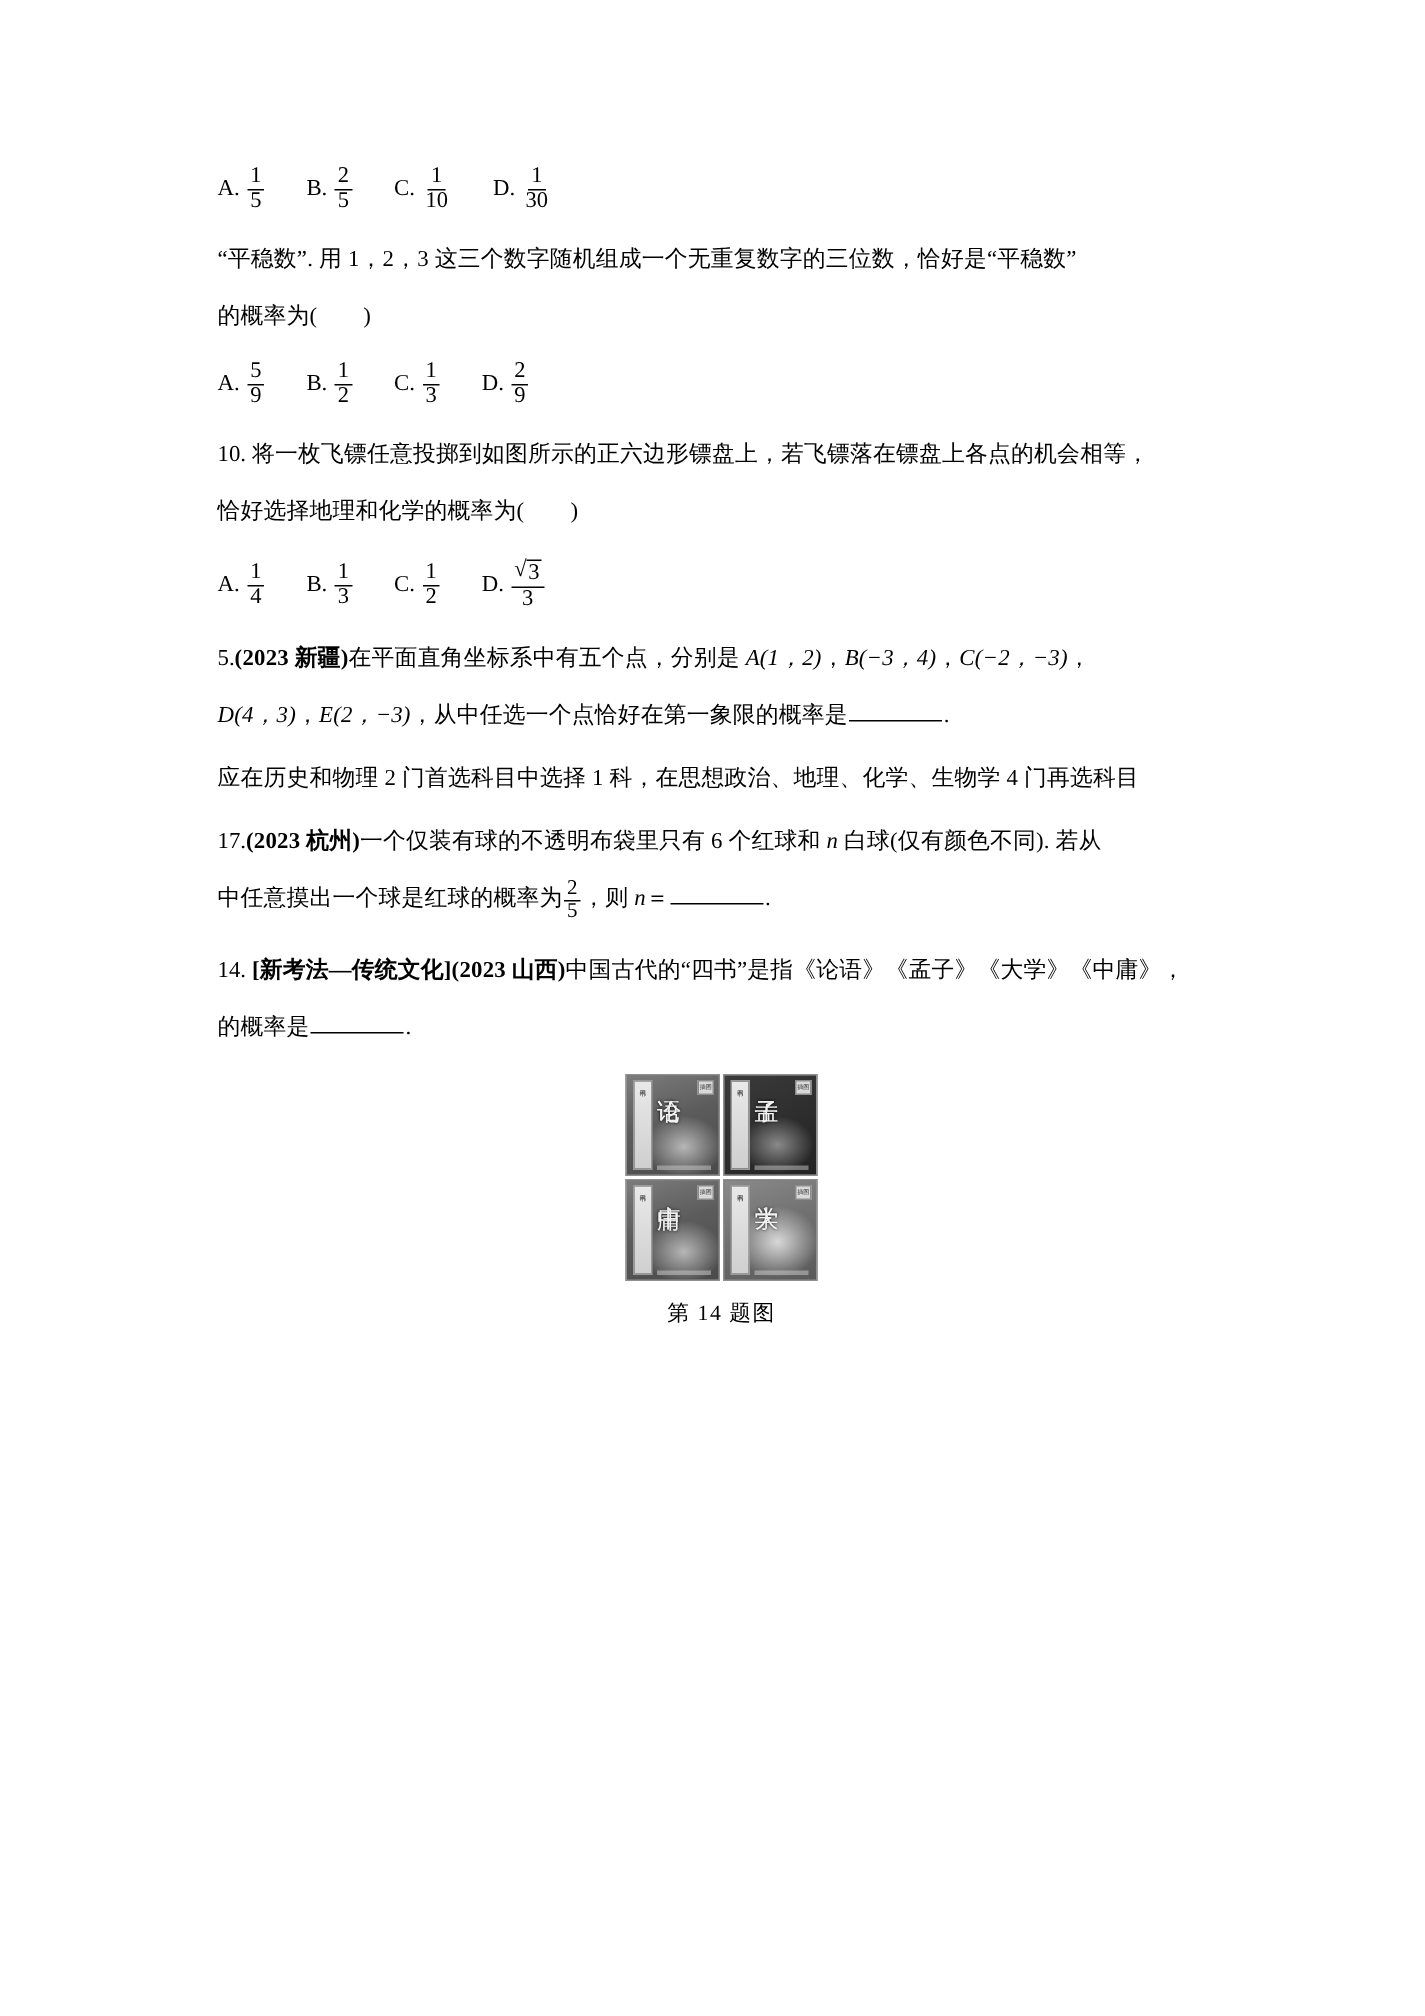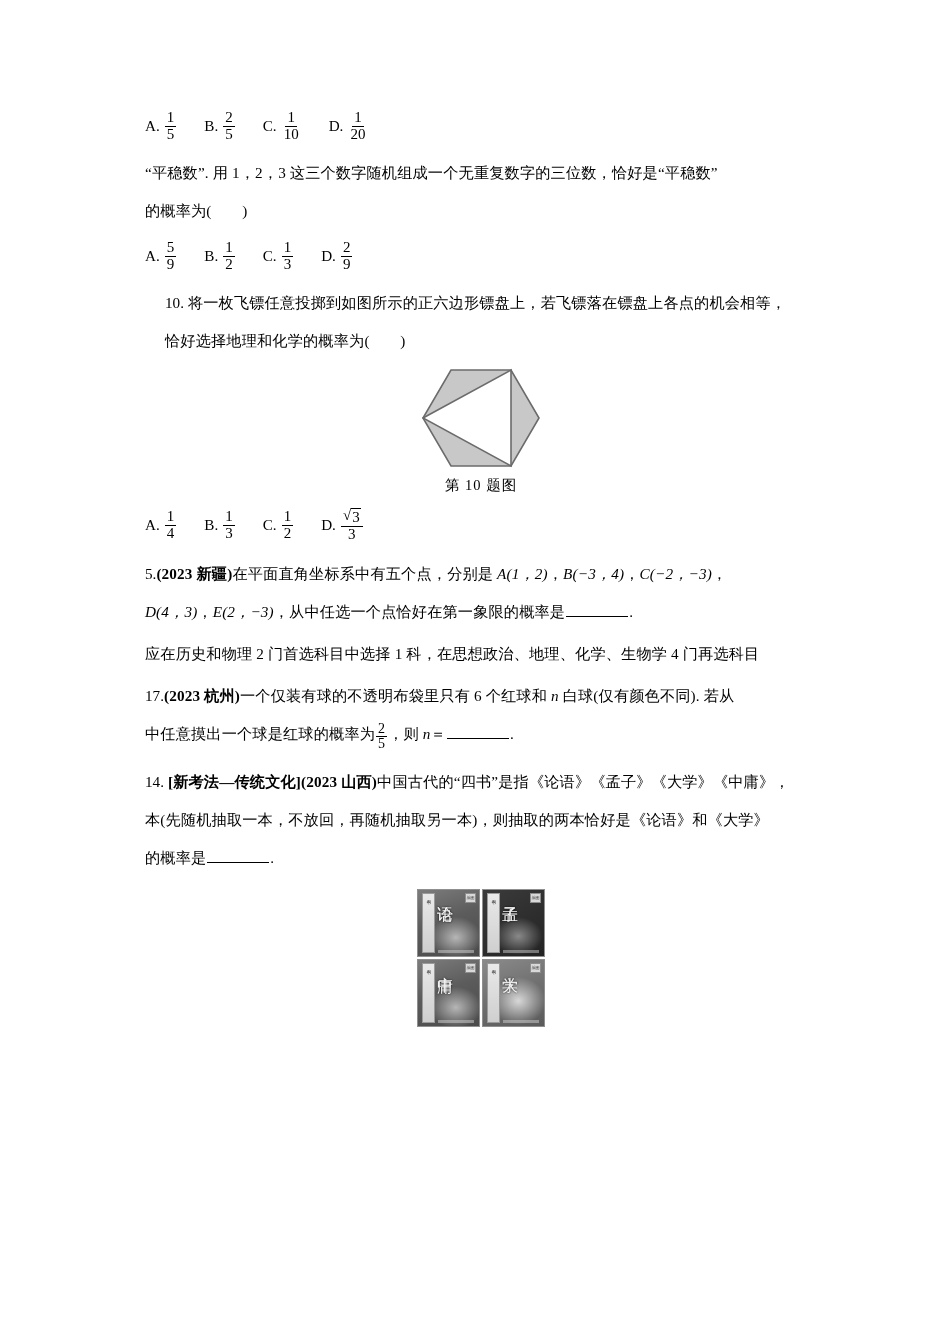--- a/index.html
+++ b/index.html
@@ -233,21 +233,21 @@
         <span class="opt-letter">C.</span>
         <span class="frac">
           <span class="numer">1</span>
           <span class="denom">10</span>
         </span>
       </span>
       <span class="opt">
         <span class="opt-letter">D.</span>
         <span class="frac">
           <span class="numer">1</span>
-          <span class="denom">20</span>
+          <span class="denom">30</span>
         </span>
       </span>
     </div>
 
     <div class="qblock" style="margin-top:2px;">
       <div>“平稳数”. 用 1，2，3 这三个数字随机组成一个无重复数字的三位数，恰好是“平稳数”</div>
       <div>的概率为(　　)</div>
     </div>
 
     <div class="opt-row">
@@ -274,39 +274,28 @@
       </span>
       <span class="opt">
         <span class="opt-letter">D.</span>
         <span class="frac">
           <span class="numer">2</span>
           <span class="denom">9</span>
         </span>
       </span>
     </div>
 
-    <div class="qblock" style="margin-top:2px;margin-left:20px;">
+    <div class="qblock" style="margin-top:2px;">
       <div>
         <span class="num">10.</span>
         <span>将一枚飞镖任意投掷到如图所示的正六边形镖盘上，若飞镖落在镖盘上各点的机会相等，</span>
       </div>
       <div>恰好选择地理和化学的概率为(　　)</div>
     </div>
 
-    <div class="figure" style="margin-top:6px;">
-      <div class="hex-wrap">
-        <svg width="118" height="104" viewBox="0 0 118 104">
-
-          <polygon points="29,4 89,4 117,52 89,100 29,100 1,52" fill="#c8c8c8" stroke="#6b6b6b" stroke-width="1.6"></polygon>
-
-          <polygon points="1,52 89,4 89,100" fill="#ffffff" stroke="#6b6b6b" stroke-width="1.6"></polygon>
-        </svg>
-      </div>
-      <div class="fig-caption">第 10 题图</div>
-    </div>
 
     <div class="opt-row" style="margin-top:4px;">
       <span class="opt">
         <span class="opt-letter">A.</span>
         <span class="frac">
           <span class="numer">1</span>
           <span class="denom">4</span>
         </span>
       </span>
       <span class="opt">
@@ -359,21 +348,20 @@
             <span class="numer">2</span>
             <span class="denom">5</span>
           </span><span>，则 </span><span class="ital">n</span><span>＝</span><span class="blank"></span><span>.</span>
       </div>
     </div>
 
     <div class="qblock" style="margin-top:10px;">
       <div>
         <span class="num">14.</span> <span class="src">[新考法—传统文化]</span><span class="src">(2023 山西)</span><span>中国古代的“四书”是指《论语》《孟子》《大学》《中庸》，</span>
       </div>
-      <div>本(先随机抽取一本，不放回，再随机抽取另一本)，则抽取的两本恰好是《论语》和《大学》</div>
       <div>
         <span>的概率是</span><span class="blank"></span><span>.</span>
       </div>
     </div>
 
     <div class="figure" style="margin-top:12px;">
       <div class="books">
         <div class="book">
           <div class="photo"></div>
           <div class="band">
@@ -404,16 +392,17 @@
         <div class="book lt">
           <div class="photo"></div>
           <div class="band">
               <span class="bandtext">四书</span>
             </div>
           <div class="title">大学</div>
           <div class="corner">插图</div>
           <div class="footline"></div>
         </div>
       </div>
+      <div class="fig-caption" style="margin-top:12px;">第 14 题图</div>
     </div>
 
   </div>
 </div>
 
 </body></html>

